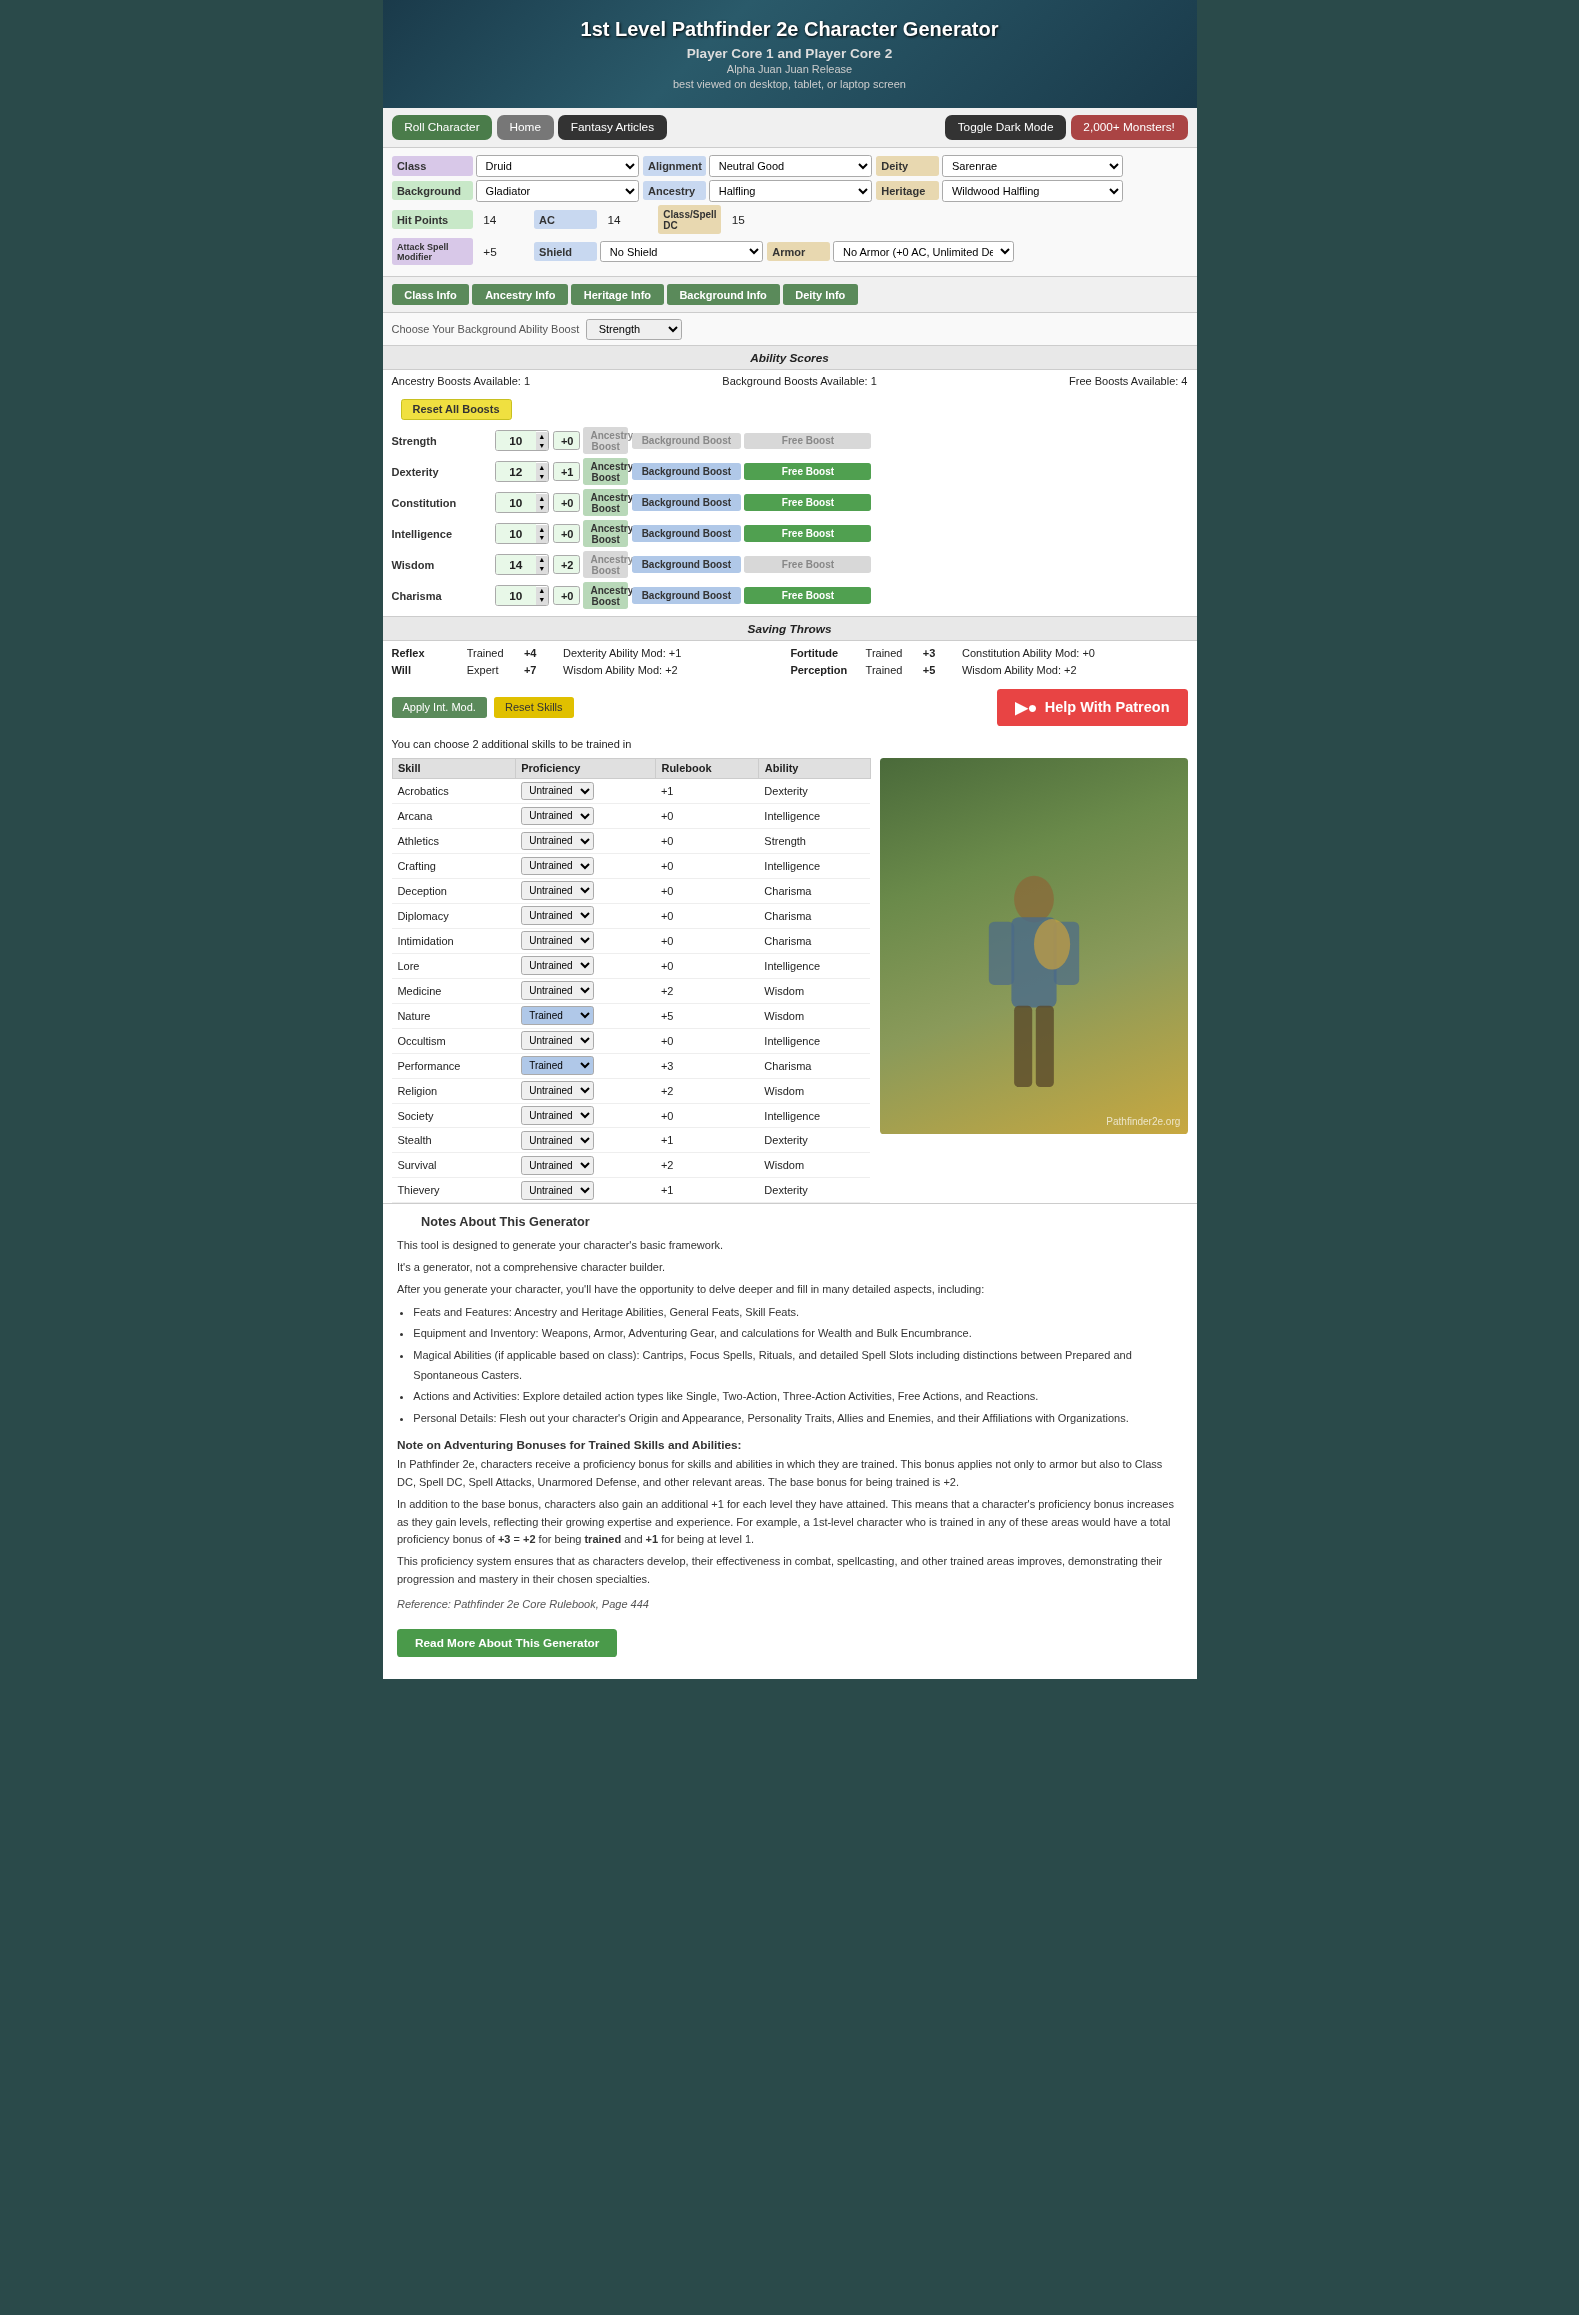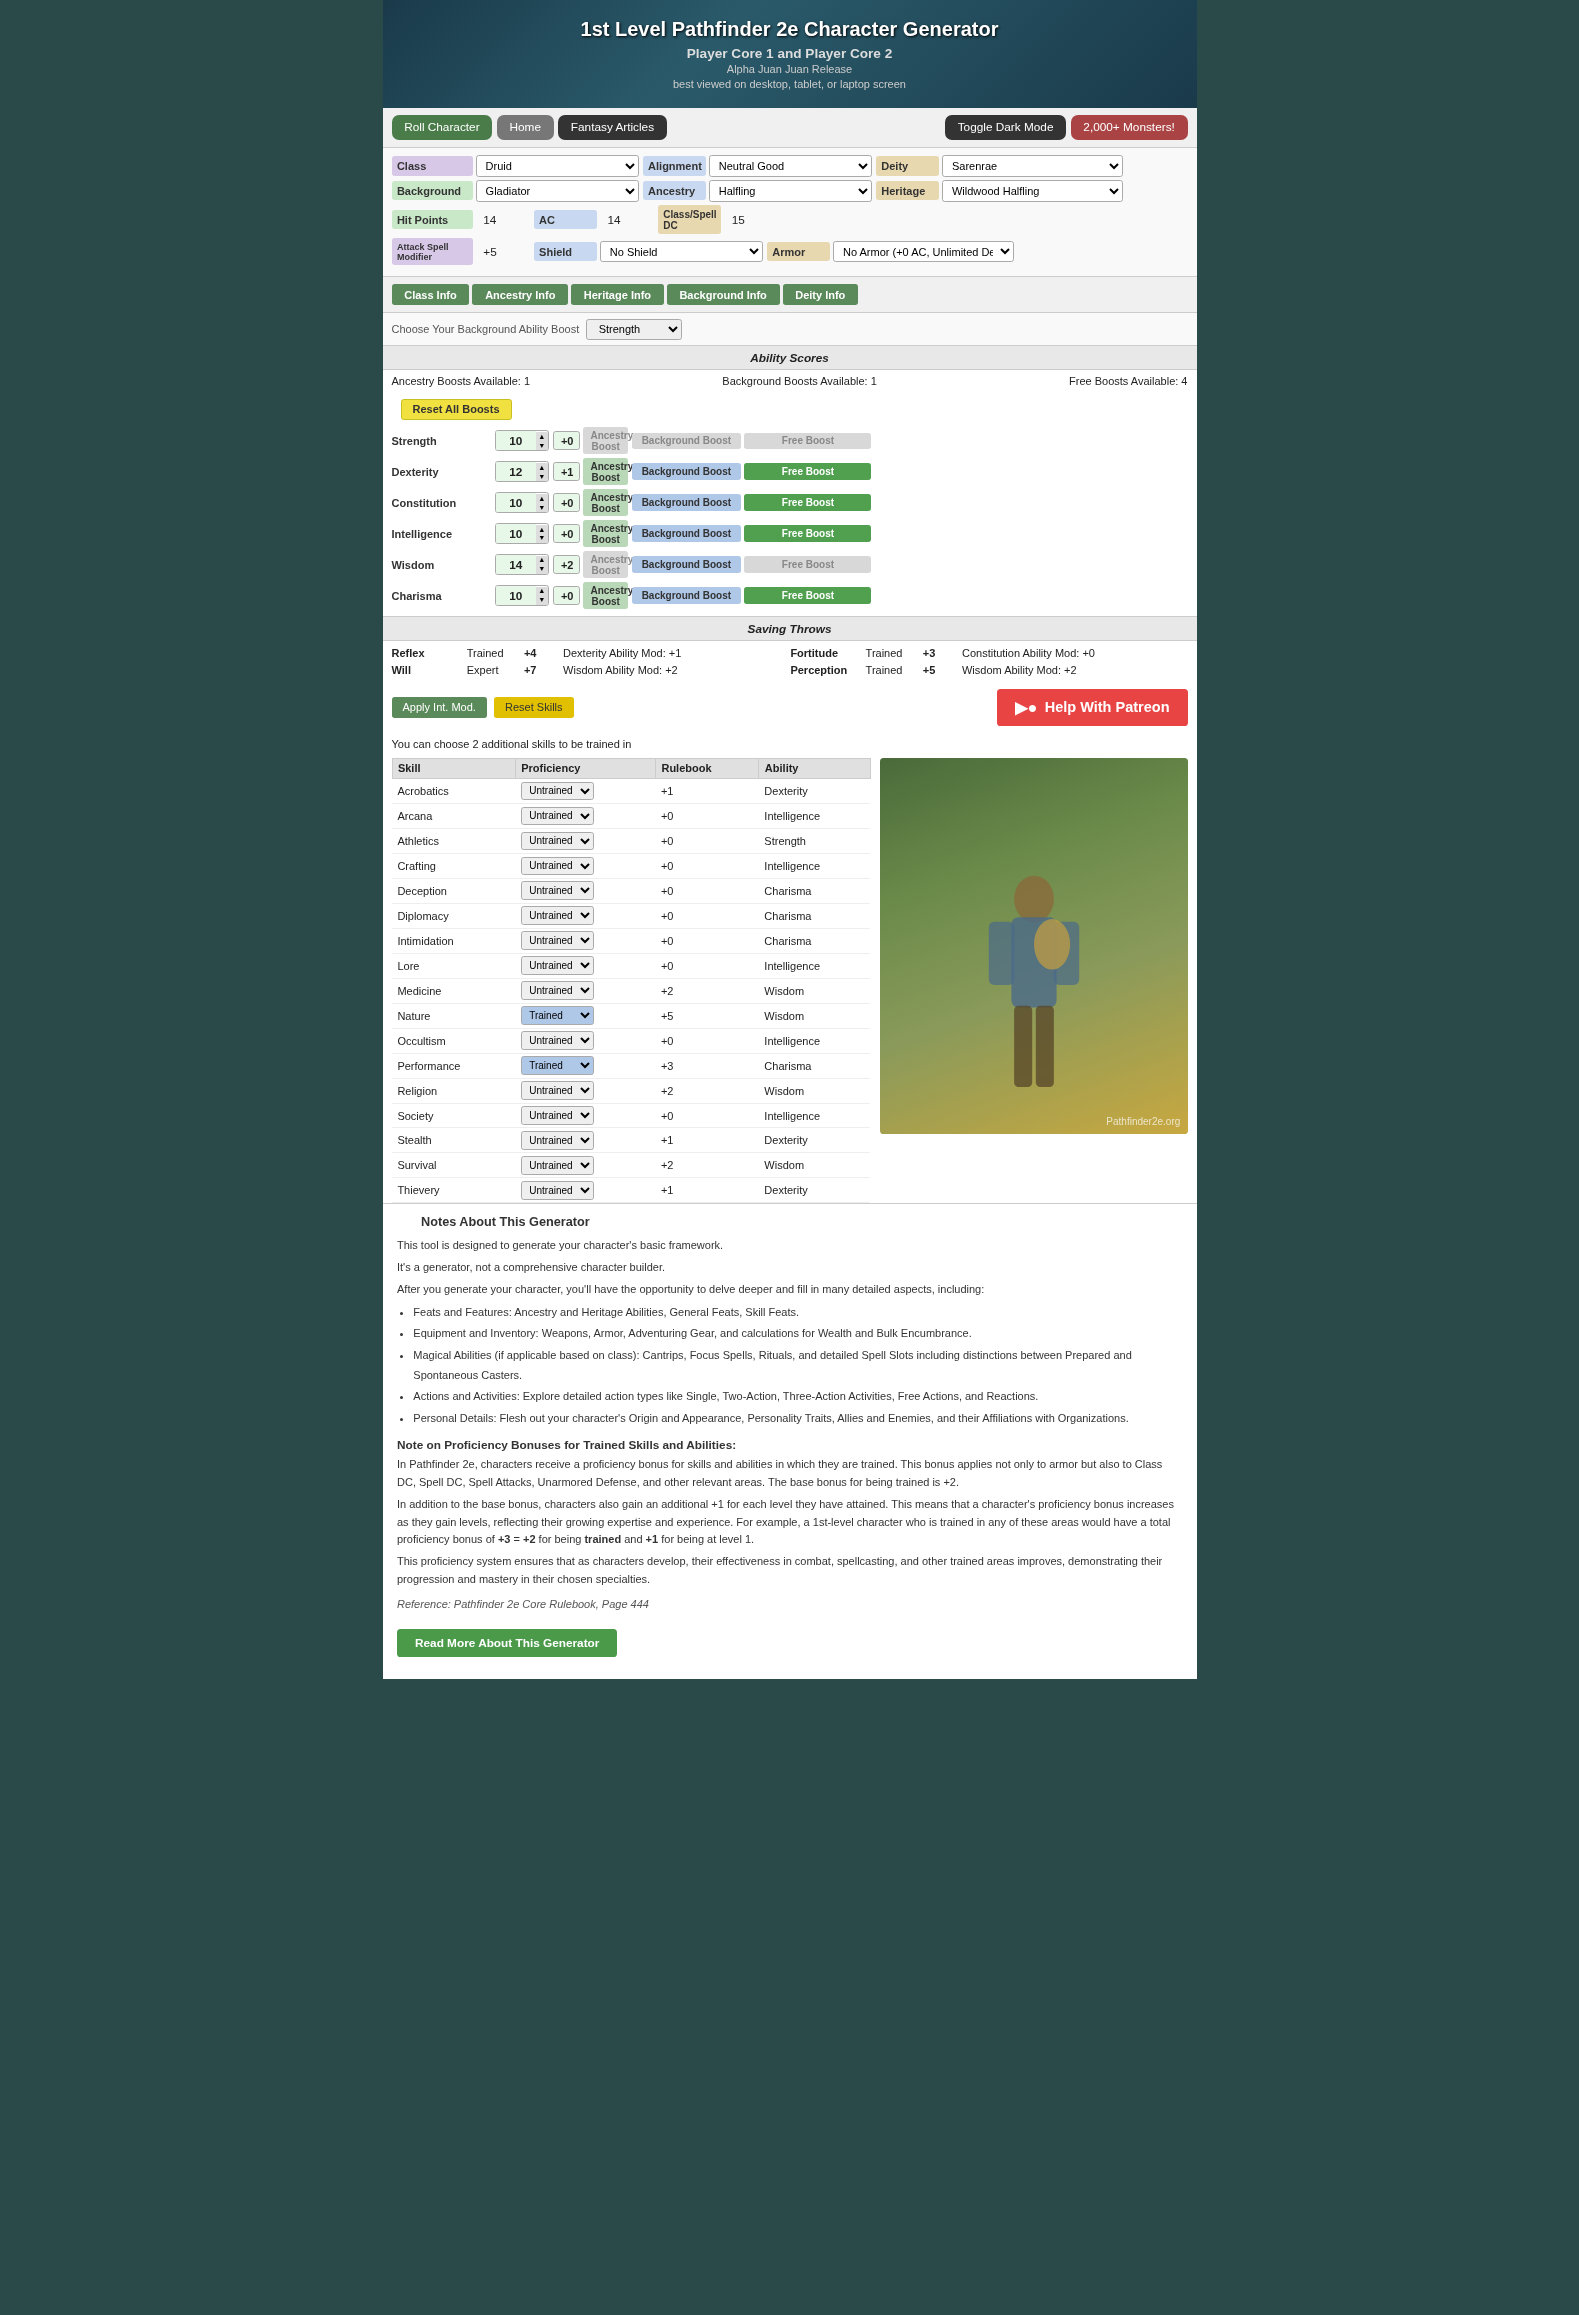--- a/index.html
+++ b/index.html
@@ -488,21 +488,21 @@
     <p>This tool is designed to generate your character's basic framework.</p>
     <p>It's a generator, not a comprehensive character builder.</p>
     <p>After you generate your character, you'll have the opportunity to delve deeper and fill in many detailed aspects, including:</p>
     <ul id="notes-bullets">
         <li>Feats and Features: Ancestry and Heritage Abilities, General Feats, Skill Feats.</li>
         <li>Equipment and Inventory: Weapons, Armor, Adventuring Gear, and calculations for Wealth and Bulk Encumbrance.</li>
         <li>Magical Abilities (if applicable based on class): Cantrips, Focus Spells, Rituals, and detailed Spell Slots including distinctions between Prepared and Spontaneous Casters.</li>
         <li>Actions and Activities: Explore detailed action types like Single, Two-Action, Three-Action Activities, Free Actions, and Reactions.</li>
         <li>Personal Details: Flesh out your character's Origin and Appearance, Personality Traits, Allies and Enemies, and their Affiliations with Organizations.</li>
       </ul>
-    <h4>Note on Proficiency Bonuses for Trained Skills and Abilities:</h4>
+    <h4>Note on Adventuring Bonuses for Trained Skills and Abilities:</h4>
     <p>In Pathfinder 2e, characters receive a proficiency bonus for skills and abilities in which they are trained. This bonus applies not only to armor but also to Class DC, Spell DC, Spell Attacks, Unarmored Defense, and other relevant areas. The base bonus for being trained is +2.</p>
     <p>
       In addition to the base bonus, characters also gain an additional +1 for each level they have attained. This means that a character's proficiency bonus increases as they gain levels, reflecting their growing expertise and experience. For example, a 1st-level character who is trained in any of these areas would have a total proficiency bonus of <strong>+3</strong> = <strong>+2</strong> for being <strong>trained</strong> and <strong>+1</strong> for being at level 1.
     </p>
     <p>This proficiency system ensures that as characters develop, their effectiveness in combat, spellcasting, and other trained areas improves, demonstrating their progression and mastery in their chosen specialties.</p>
     <p style="font-style:italic; color:#555; margin-top:7.2px;">Reference: Pathfinder 2e Core Rulebook, Page 444</p>
     <button class="read-more-btn">Read More About This Generator</button>
   </div>
 </div>
 

